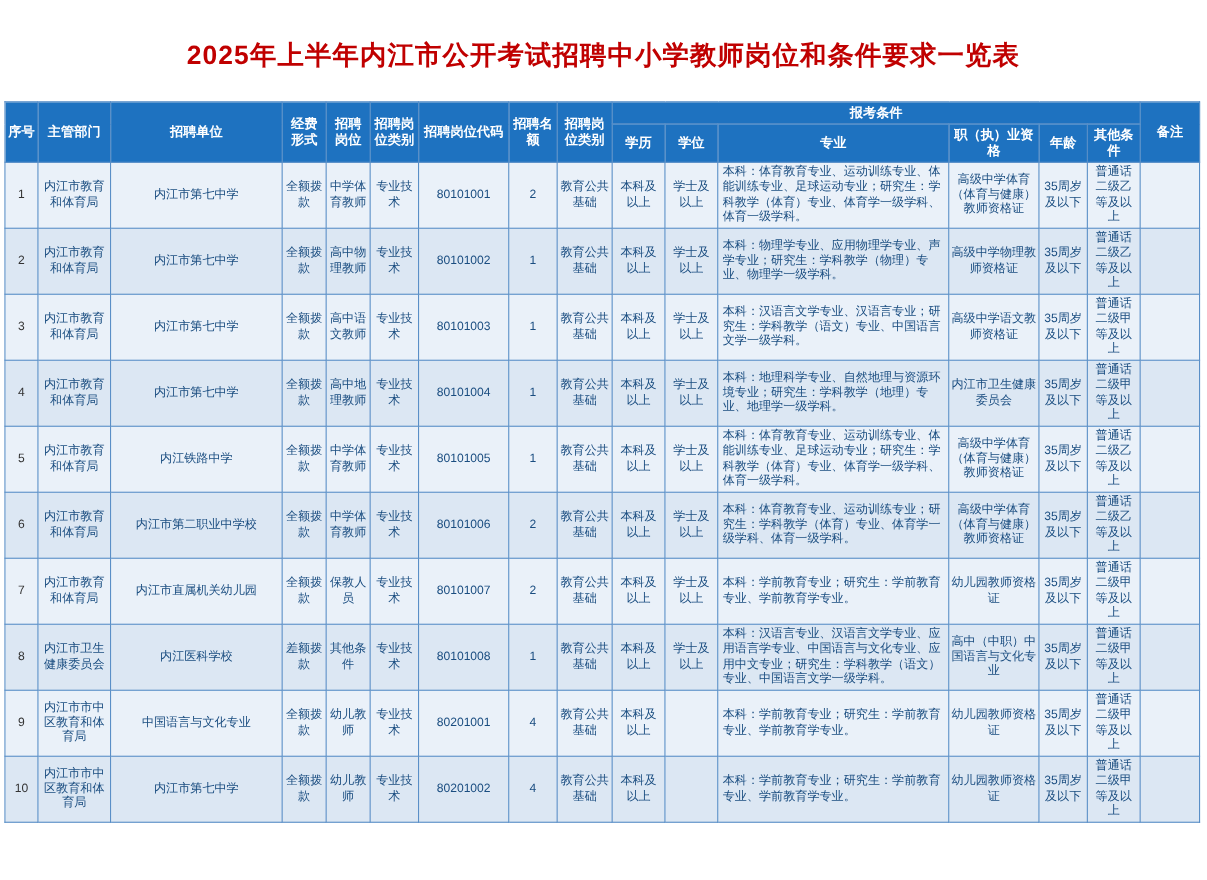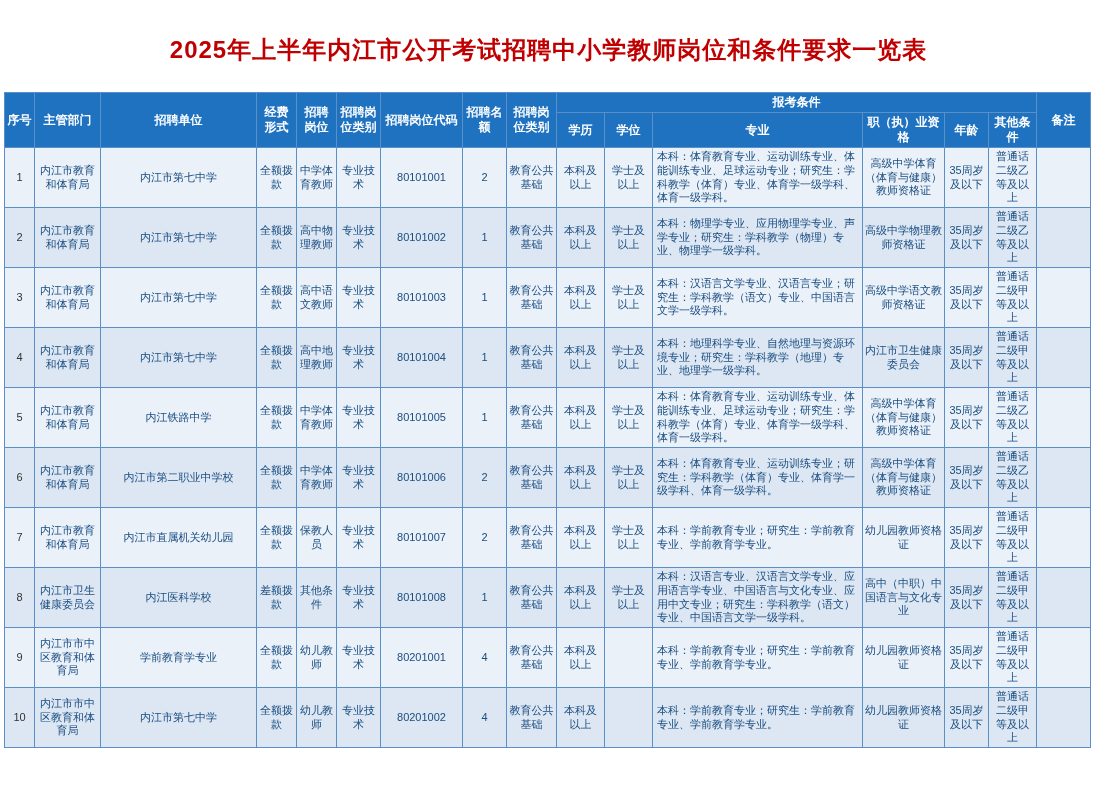--- a/index.html
+++ b/index.html
@@ -286,21 +286,21 @@
         <td class="left">本科：汉语言专业、汉语言文学专业、应用语言学专业、中国语言与文化专业、应用中文专业；研究生：学科教学（语文）专业、中国语言文学一级学科。</td>
         <td>高中（中职）中国语言与文化专业</td>
         <td>35周岁及以下</td>
         <td>普通话二级甲等及以上</td>
         <td></td>
       </tr>
 
       <tr>
         <td class="idx">9</td>
         <td>内江市市中区教育和体育局</td>
-        <td>学前教育学专业</td>
+        <td>中国语言与文化专业</td>
         <td>全额拨款</td>
         <td>幼儿教师</td>
         <td>专业技术</td>
         <td>80201001</td>
         <td>4</td>
         <td>教育公共基础</td>
         <td>本科及以上</td>
         <td></td>
         <td class="left">本科：学前教育专业；研究生：学前教育专业、学前教育学专业。</td>
         <td>幼儿园教师资格证</td>

